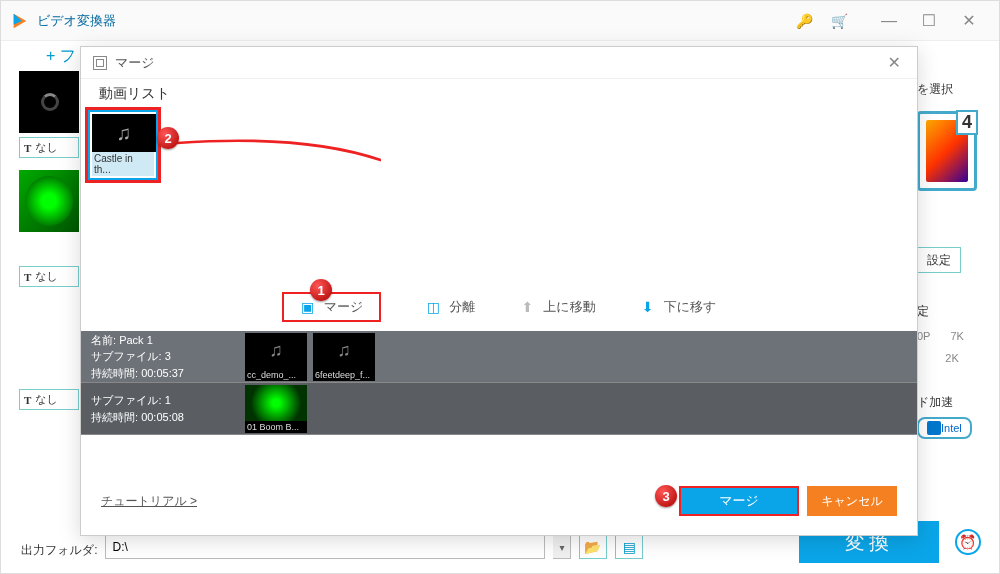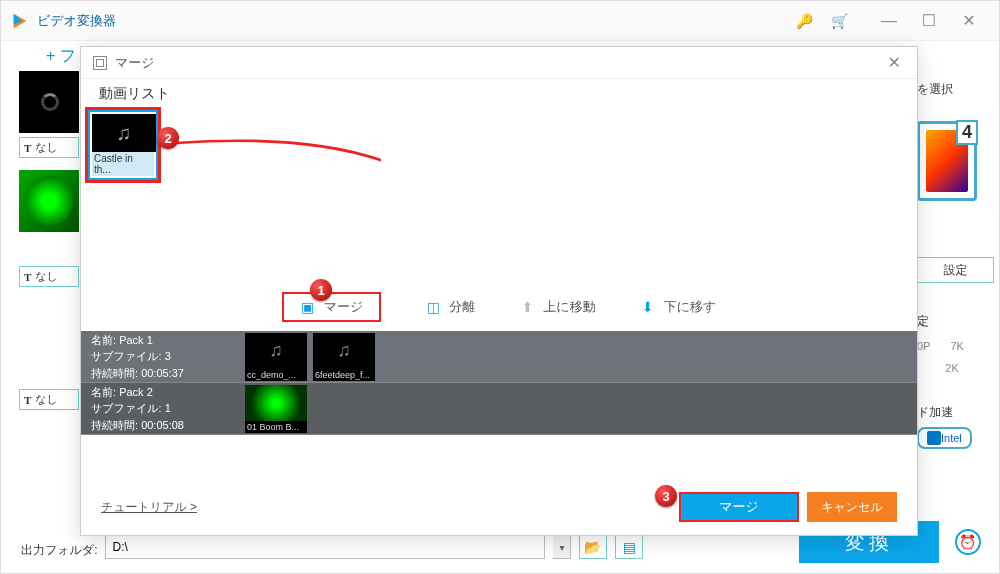--- a/index.html
+++ b/index.html
@@ -20,25 +20,25 @@
 
   .main-area { position: absolute; top: 70px; left: 18px; width: 60px; height: 400px; }
   .clip { width: 60px; height: 62px; background: #000; margin-bottom: 4px; position: relative; }
   .clip-spinner { position: absolute; top: 22px; left: 22px; width: 18px; height: 18px; border: 3px solid #444; border-top-color: #888; border-radius: 50%; }
   .clip-img { width: 60px; height: 62px; background: linear-gradient(135deg,#0a0,#050); position: relative; }
   .clip-face { position:absolute; inset:6px; border-radius:50%; background: radial-gradient(circle,#0f0 20%,#060 80%); }
   .clip-label { background: #fff; border: 1px solid #7cc; color: #333; font-size: 11px; padding: 2px 4px; display: flex; align-items: center; gap: 4px; margin-bottom: 12px; }
   .t-icon { font-family: serif; font-weight: bold; }
 
   .right-panel { position: absolute; right: 12px; top: 80px; width: 70px; }
-  .sel-label { font-size: 12px; color: #333; margin-bottom: 23px; }
+  .sel-label { font-size: 12px; color: #333; margin-bottom: 13px; }
   .format-thumb { width: 60px; height: 80px; background: #fff; border: 3px solid #4ac; border-radius: 4px; position: relative; padding: 4px; }
   .format-thumb .inner { position:absolute; inset:6px; background: linear-gradient(135deg,#fa0,#f30,#309); border-radius:2px; }
   .format-thumb .num { position:absolute; top:-4px; right:-4px; background:#fff; color:#333; font-size:18px; font-weight:bold; padding:0 4px; border:2px solid #4ac; }
-  .side-btn { width: 77px; height: 26px; background: #fff; border: 1px solid #7cc; font-size: 12px; color: #333; margin-top: 56px; display:flex; align-items:center; justify-content:center; }
+  .side-btn { width: 44px; height: 26px; background: #fff; border: 1px solid #7cc; font-size: 12px; color: #333; margin-top: 56px; display:flex; align-items:center; justify-content:center; }
   .side-text { font-size: 12px; color: #333; margin-top: 30px; }
   .res-row { display:flex; gap: 20px; font-size:11px; color:#888; margin-top:10px; }
   .accel { font-size: 12px; color: #333; margin-top: 30px; }
   .intel-badge { display:inline-flex; align-items:center; border:2px solid #4ac; border-radius:8px; padding:2px 8px; font-size:11px; color:#06c; margin-top:6px; background:#fff; }
   .intel-chip { width:14px; height:14px; background:#07c; border-radius:2px; }
 
   .bottom-bar { position: absolute; bottom: 14px; left: 20px; right: 20px; height: 32px; display: flex; align-items: flex-end; gap: 8px; }
   .out-label { font-size: 12px; color: #333; }
   .out-input { flex: 0 0 440px; height: 24px; border: 1px solid #bbb; padding: 0 6px; font-size: 12px; background: #fff; }
   .out-dd { width: 18px; height:24px; border:1px solid #bbb; border-left:none; background:#f0f0f0; display:flex; align-items:center; justify-content:center; font-size:10px; color:#666; }
@@ -75,21 +75,21 @@
   .pack-area { position:absolute; top: 284px; left:0; right:0; }
   .pack { display:flex; align-items:center; background:#6d7278; color:#fff; height:52px; border-bottom:1px solid #888; }
   .pack.alt { background:#5a5e63; }
   .pack-info { width: 160px; padding: 6px 10px; font-size: 11px; line-height:1.5; }
   .pack-thumbs { display:flex; gap:6px; align-items:center; padding:4px; }
   .pk-thumb { width:62px; background:#000; }
   .pk-thumb .im { height:36px; display:flex; align-items:center; justify-content:center; color:#888; font-size:18px; }
   .pk-thumb .im.face { background: radial-gradient(circle,#0f0 10%,#030 70%); }
   .pk-thumb .cap { font-size:9px; color:#ddd; padding:1px 2px; white-space:nowrap; overflow:hidden; text-overflow:ellipsis; }
 
-  .modal-footer { position:absolute; bottom:10px; left:0; right:0; height:36px; display:flex; align-items:center; padding:0 20px; }
+  .modal-footer { position:absolute; bottom:16px; left:0; right:0; height:36px; display:flex; align-items:center; padding:0 20px; }
   .tutorial { font-size:12px; color:#555; text-decoration:underline; cursor:pointer; }
   .spacer { flex:1; }
   .btn-merge { width:120px; height:30px; background:#0aa5e8; color:#fff; font-size:13px; display:flex; align-items:center; justify-content:center; border:2px solid #e22; margin-right:8px; cursor:pointer; }
   .btn-cancel { width:90px; height:30px; background:#f48021; color:#fff; font-size:12px; display:flex; align-items:center; justify-content:center; cursor:pointer; }
 
   
   .overlay-svg { position:absolute; inset:0; pointer-events:none; }
 </style>
 </head>
 <body>
@@ -225,21 +225,20 @@
         <div class="pk-thumb">
             <div class="im">
               <span>♫</span>
             </div>
             <div class="cap">6feetdeep_f...</div>
           </div>
       </div>
     </div>
     <div class="pack alt">
       <div class="pack-info">
-        <div><span>名前:</span> <span>Pack 2</span></div>
         <div><span>サブファイル:</span> <span>1</span></div>
         <div><span>持続時間:</span> <span>00:05:08</span></div>
       </div>
       <div class="pack-thumbs">
         <div class="pk-thumb">
             <div class="im face"></div>
             <div class="cap">01 Boom B...</div>
           </div>
       </div>
     </div>

